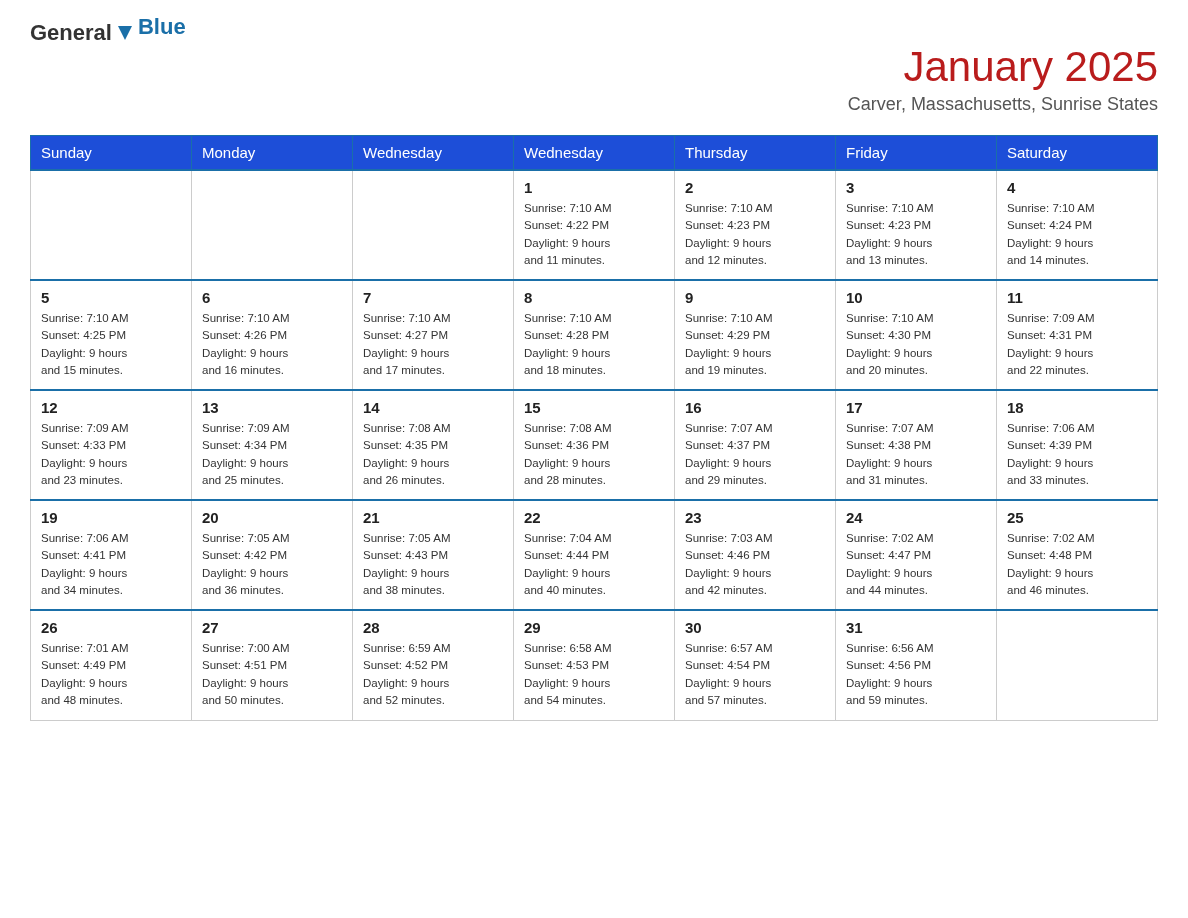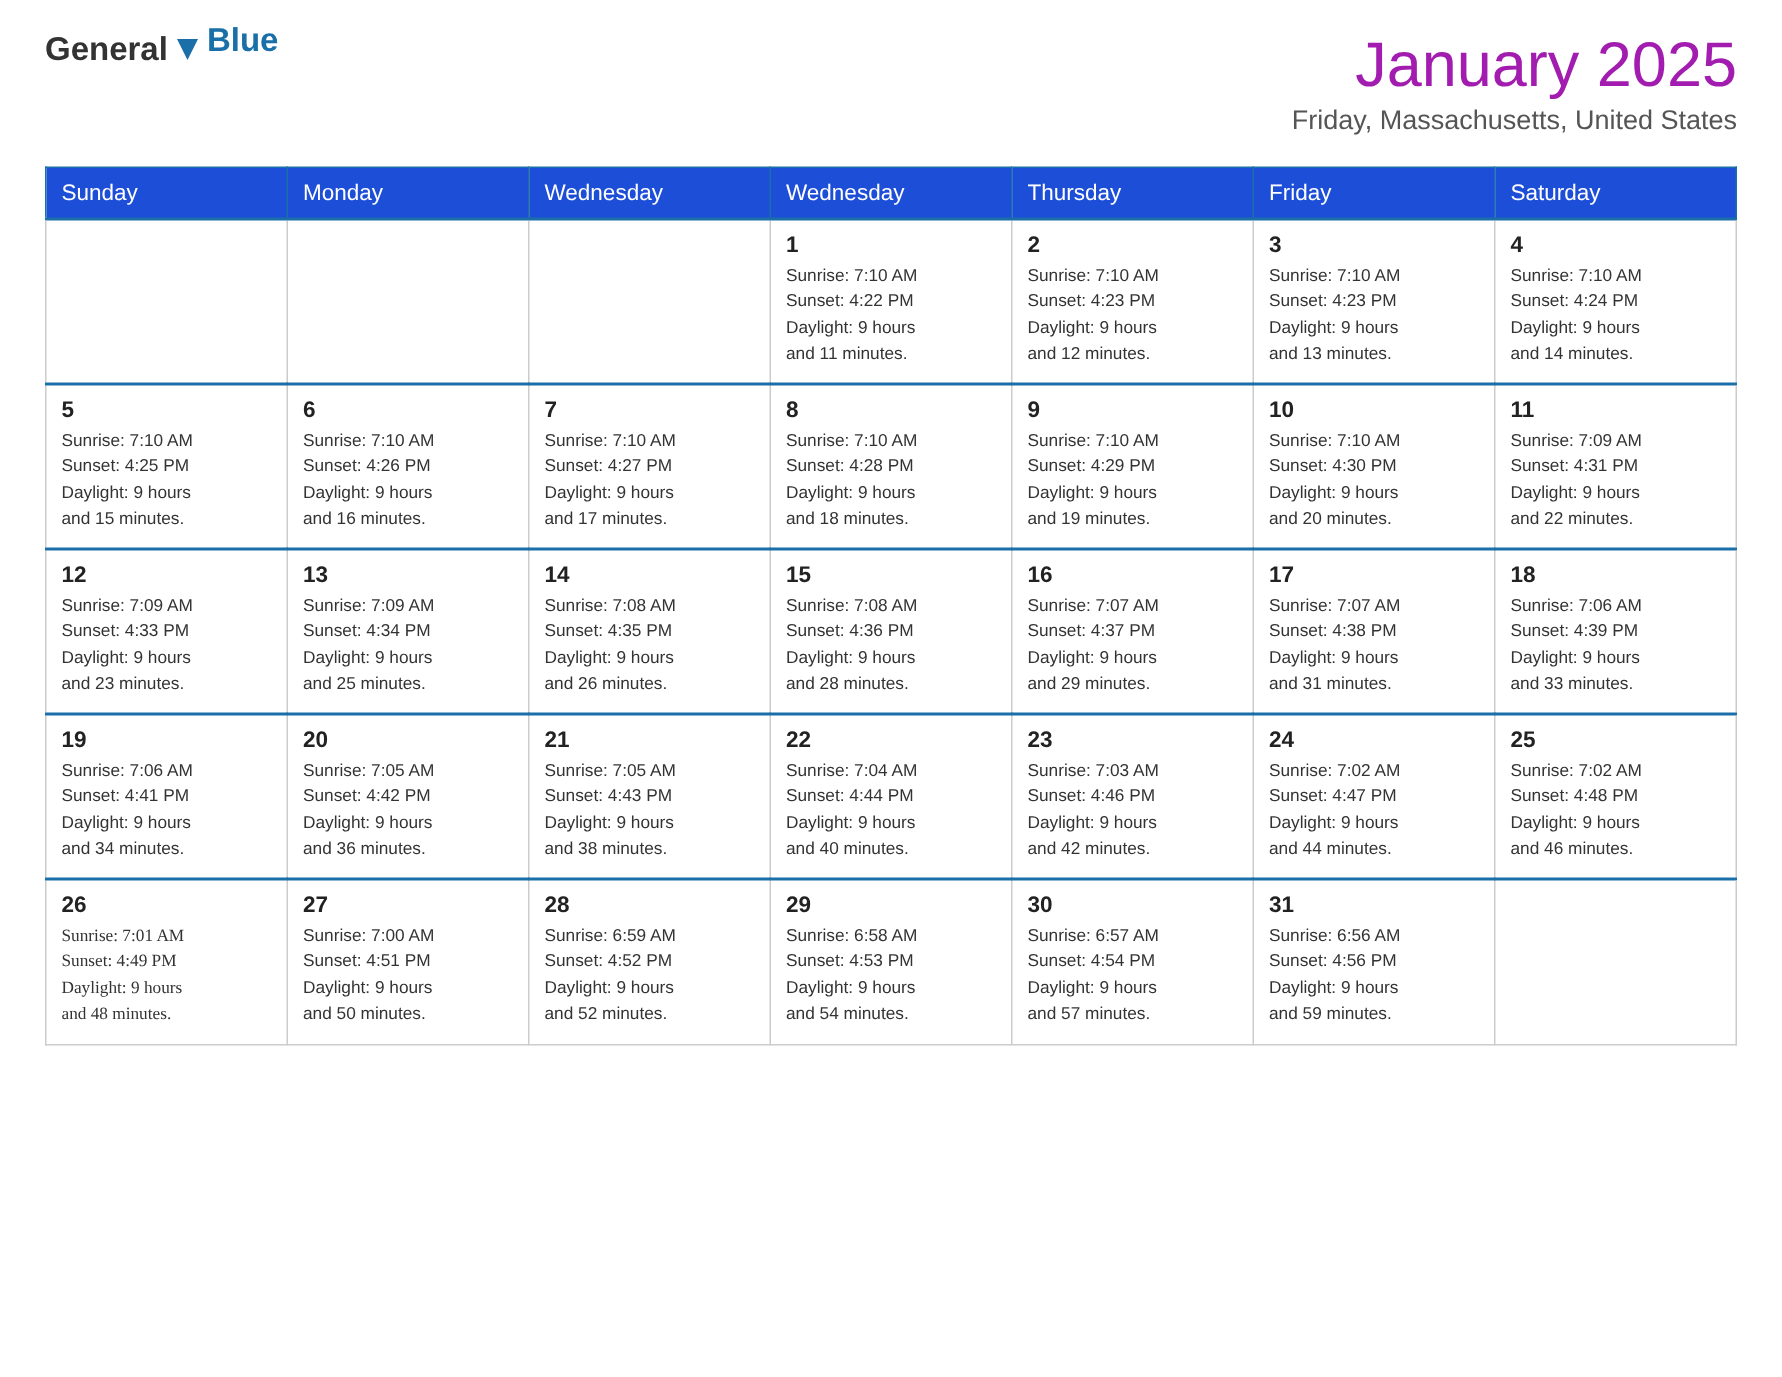--- a/index.html
+++ b/index.html
@@ -30,22 +30,23 @@
       font-size: 22px;
       font-weight: bold;
       color: #1a6fa8;
     }
     .title-section {
       text-align: right;
     }
     .calendar-title {
       font-size: 42px;
       font-weight: normal;
-      color: #a21caf;
+      color: #b91c1c;
       line-height: 1.1;
+      margin-top: 24px;
     }
     .calendar-subtitle {
       font-size: 18px;
       color: #555;
       margin-top: 4px;
     }
     table {
       width: 100%;
       border-collapse: collapse;
       border: 1px solid #aaa;
@@ -96,21 +97,21 @@
         <span class="logo-text-general">General</span>
         <svg width="22" height="22" viewBox="0 0 22 22">
           <polygon points="4,4 18,4 11,18" fill="#1a6fa8"></polygon>
         </svg>
       </div>
       <span class="logo-text-blue" style="margin-top:-6px; margin-left:2px;">Blue</span>
     </div>
   </div>
   <div class="title-section">
     <div class="calendar-title">January 2025</div>
-    <div class="calendar-subtitle">Friday, Massachusetts, United States</div>
+    <div class="calendar-subtitle">Carver, Massachusetts, Sunrise States</div>
   </div>
 </div>
 
 <table>
   <thead>
     <tr>
     <th>Sunday</th>
         <th>Monday</th>
         <th>Wednesday</th>
         <th>Wednesday</th>
@@ -302,21 +303,21 @@
           <span class="day-number">25</span>
           <div class="day-info" style="white-space: pre-line;">Sunrise: 7:02 AM
 Sunset: 4:48 PM
 Daylight: 9 hours
 and 46 minutes.</div>
         </td>
       </tr>
       <tr>
         <td>
           <span class="day-number">26</span>
-          <div class="day-info" style="white-space: pre-line; font-family: Liberation Serif, serif;">Sunrise: 7:01 AM
+          <div class="day-info" style="white-space: pre-line;">Sunrise: 7:01 AM
 Sunset: 4:49 PM
 Daylight: 9 hours
 and 48 minutes.</div>
         </td>
         <td>
           <span class="day-number">27</span>
           <div class="day-info" style="white-space: pre-line;">Sunrise: 7:00 AM
 Sunset: 4:51 PM
 Daylight: 9 hours
 and 50 minutes.</div>

